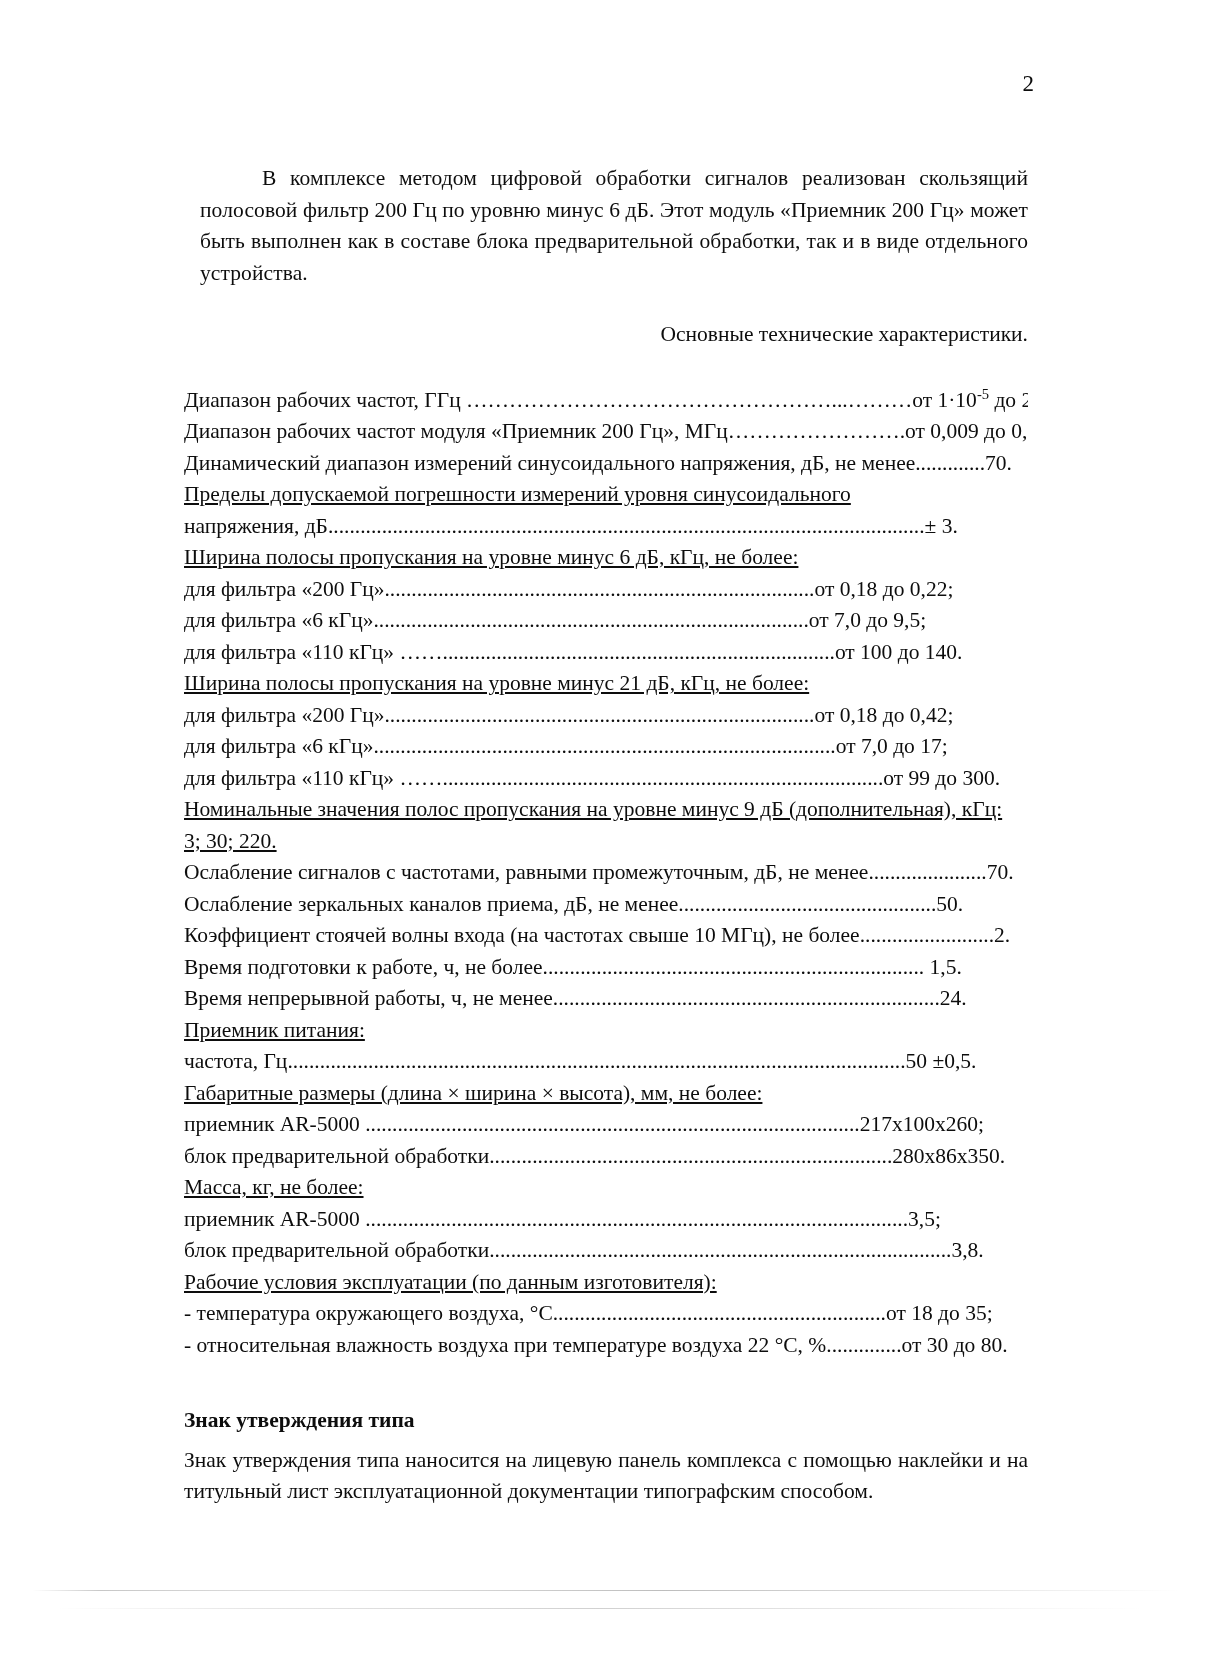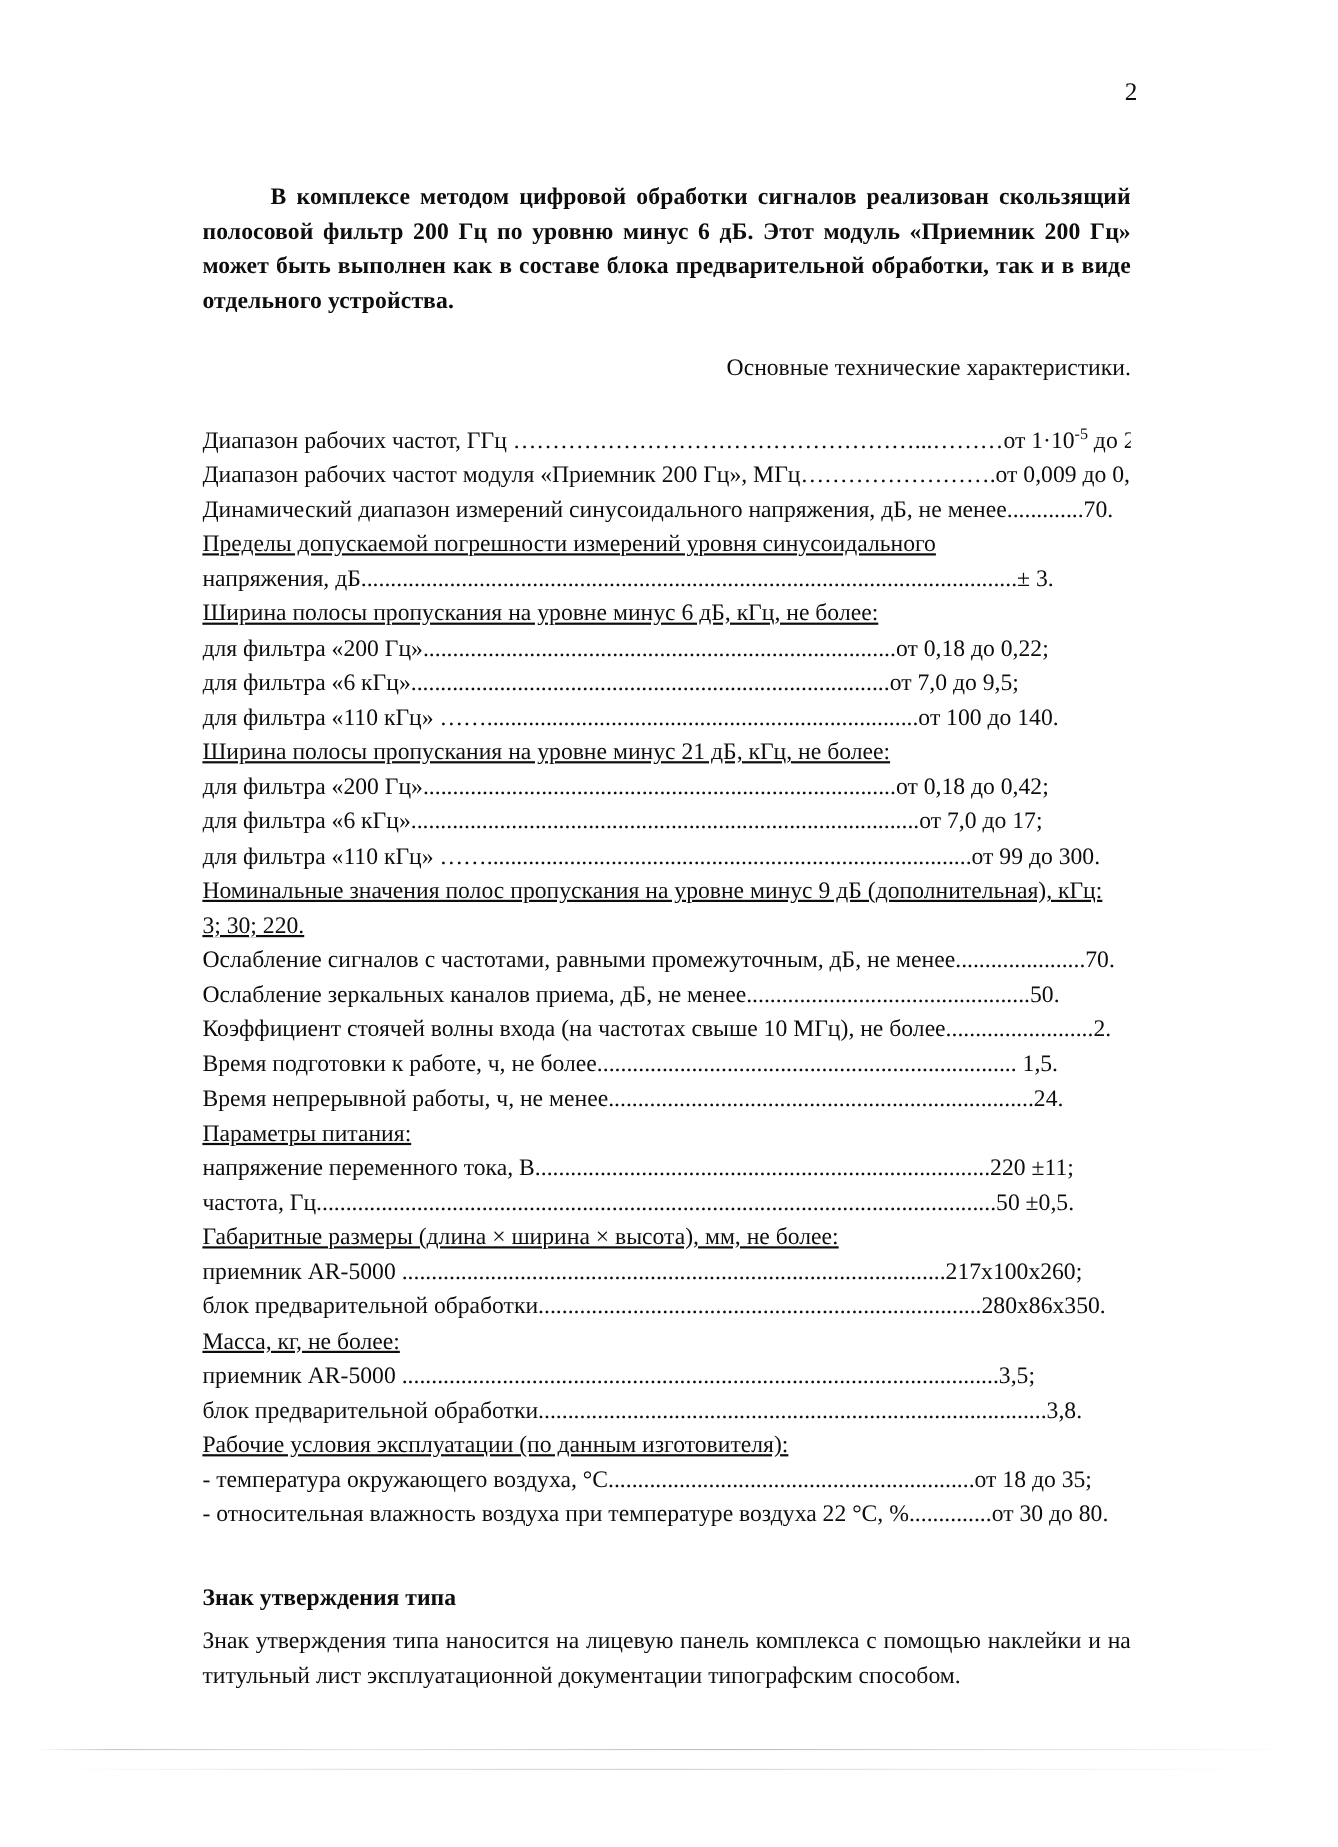--- a/index.html
+++ b/index.html
@@ -28,23 +28,22 @@
     position: absolute;
     left: 184px;
     top: 163px;
     width: 844px;
   }
   .para {
     font-size: 21.5px;
     line-height: 31.5px;
     text-align: justify;
     text-indent: 62px;
-    margin: 0 0 0 0;
+    margin: 0 0 0 16px;
     letter-spacing: 0.1px;
-    font-weight: bold;
   }
   .center-head {
     font-size: 21.5px;
     line-height: 31.5px;
     text-align: right;
     margin: 30px 0 0 0;
   }
   .spec-list {
     margin: 34px 0 0 0;
   }
@@ -142,22 +141,21 @@
         <div class="spec"><span class="lead">для фильтра «200 Гц»</span><span class="dots">................................................................................</span><span class="val">от 0,18 до 0,42;</span></div>
         <div class="spec"><span class="lead">для фильтра «6 кГц»</span><span class="dots">......................................................................................</span><span class="val">от 7,0 до 17;</span></div>
         <div class="spec"><span class="lead">для фильтра «110 кГц» </span><span class="dots">……..................................................................................</span><span class="val">от 99 до 300.</span></div>
         <div class="plain">Номинальные значения полос пропускания на уровне минус 9 дБ (дополнительная), кГц:</div>
         <div class="plain">3; 30; 220.</div>
         <div class="spec"><span class="lead">Ослабление сигналов с частотами, равными промежуточным, дБ, не менее</span><span class="dots">......................</span><span class="val">70.</span></div>
         <div class="spec"><span class="lead">Ослабление зеркальных каналов приема, дБ, не менее</span><span class="dots">................................................</span><span class="val">50.</span></div>
         <div class="spec"><span class="lead">Коэффициент стоячей волны входа (на частотах свыше 10 МГц), не более</span><span class="dots">.........................</span><span class="val">2.</span></div>
         <div class="spec"><span class="lead">Время подготовки к работе, ч, не более</span><span class="dots">.......................................................................</span><span class="val"> 1,5.</span></div>
         <div class="spec"><span class="lead">Время непрерывной работы, ч, не менее</span><span class="dots">........................................................................</span><span class="val">24.</span></div>
-        <div class="plain">Параметры питания:</div>
-        <div class="spec"><span class="lead">напряжение переменного тока, В</span><span class="dots">.............................................................................</span><span class="val">220 ±11;</span></div>
+        <div class="plain">Приемник питания:</div>
         <div class="spec"><span class="lead">частота, Гц</span><span class="dots">...................................................................................................................</span><span class="val">50 ±0,5.</span></div>
         <div class="plain">Габаритные размеры (длина × ширина × высота), мм, не более:</div>
         <div class="spec"><span class="lead">приемник AR-5000 </span><span class="dots">............................................................................................</span><span class="val">217x100x260;</span></div>
         <div class="spec"><span class="lead">блок предварительной обработки</span><span class="dots">...........................................................................</span><span class="val">280x86x350.</span></div>
         <div class="plain">Масса, кг, не более:</div>
         <div class="spec"><span class="lead">приемник AR-5000 </span><span class="dots">.....................................................................................................</span><span class="val">3,5;</span></div>
         <div class="spec"><span class="lead">блок предварительной обработки</span><span class="dots">......................................................................................</span><span class="val">3,8.</span></div>
         <div class="plain">Рабочие условия эксплуатации (по данным изготовителя):</div>
         <div class="spec"><span class="lead">- температура окружающего воздуха, °С</span><span class="dots">..............................................................</span><span class="val">от 18 до 35;</span></div>
         <div class="spec"><span class="lead">-  относительная влажность воздуха при температуре воздуха 22 °С, %</span><span class="dots">..............</span><span class="val">от 30 до 80.</span></div>

